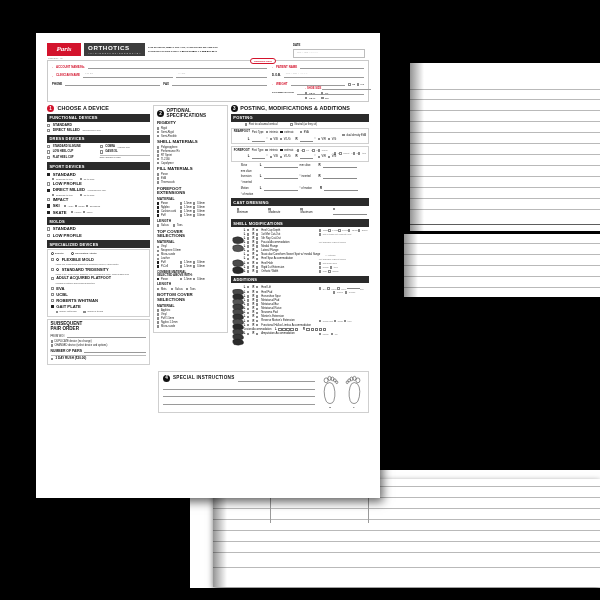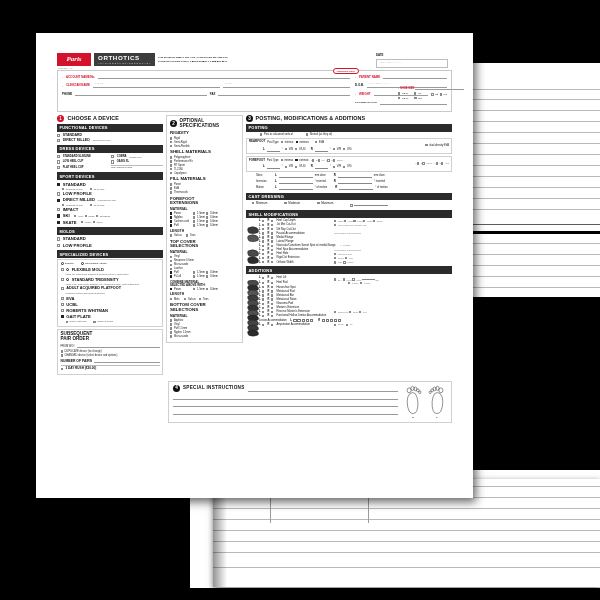--- a/index.html
+++ b/index.html
@@ -19,23 +19,23 @@
   .sheetA{left:410px;top:63px;width:190px;height:168px;}
   .sheetB{left:404px;top:234px;width:196px;height:63px;}
   .sheetC{left:213px;top:479px;width:387px;height:108px;}
   .sheetD{left:190px;top:470px;width:410px;height:118px;}
   .vline{position:absolute;top:0;bottom:0;width:1px;background:#9b9b9b;}
   .shade-l{position:absolute;top:0;bottom:0;left:0;width:14px;
      background:linear-gradient(90deg,rgba(0,0,0,.42),rgba(0,0,0,0));}
 
   
   #form{
-    position:absolute;left:36px;top:33px;width:437px;height:465px;
+    position:absolute;left:36px;top:33px;width:344px;height:465px;
     background:#fff;box-shadow:3px 4px 9px rgba(0,0,0,.6);
-    padding:16px;box-sizing:border-box;
+    padding:6px;box-sizing:border-box;
     font-size:3.1px;line-height:1.25;color:#111;
   }
 
   
   .hdr{display:flex;align-items:center;gap:3px;padding:4px 5px 1px 5px;}
   .logo{width:34px;height:13px;background:#d3132c;display:flex;align-items:center;
     justify-content:center;color:#fff;font-family:"Liberation Serif",serif;
     font-style:italic;font-size:7px;font-weight:bold;}
   .orthbox{height:13px;background:#3d3d3d;color:#fff;display:flex;flex-direction:column;
     justify-content:center;padding:0 4px;}

